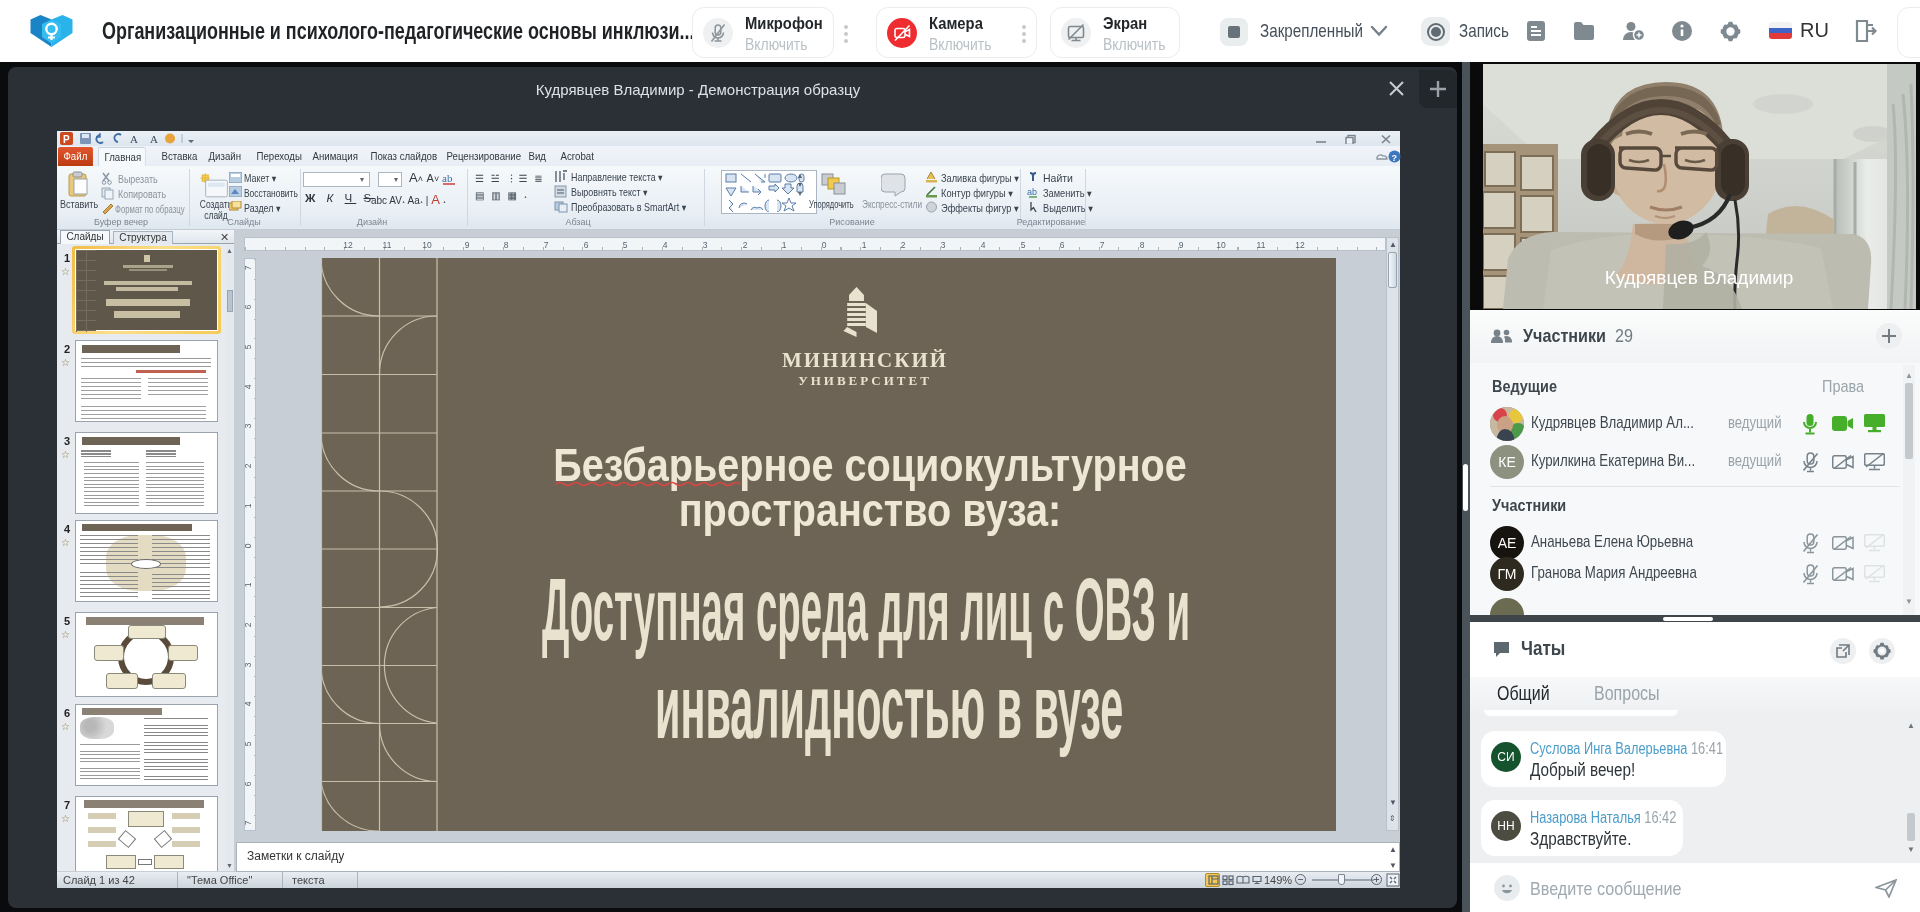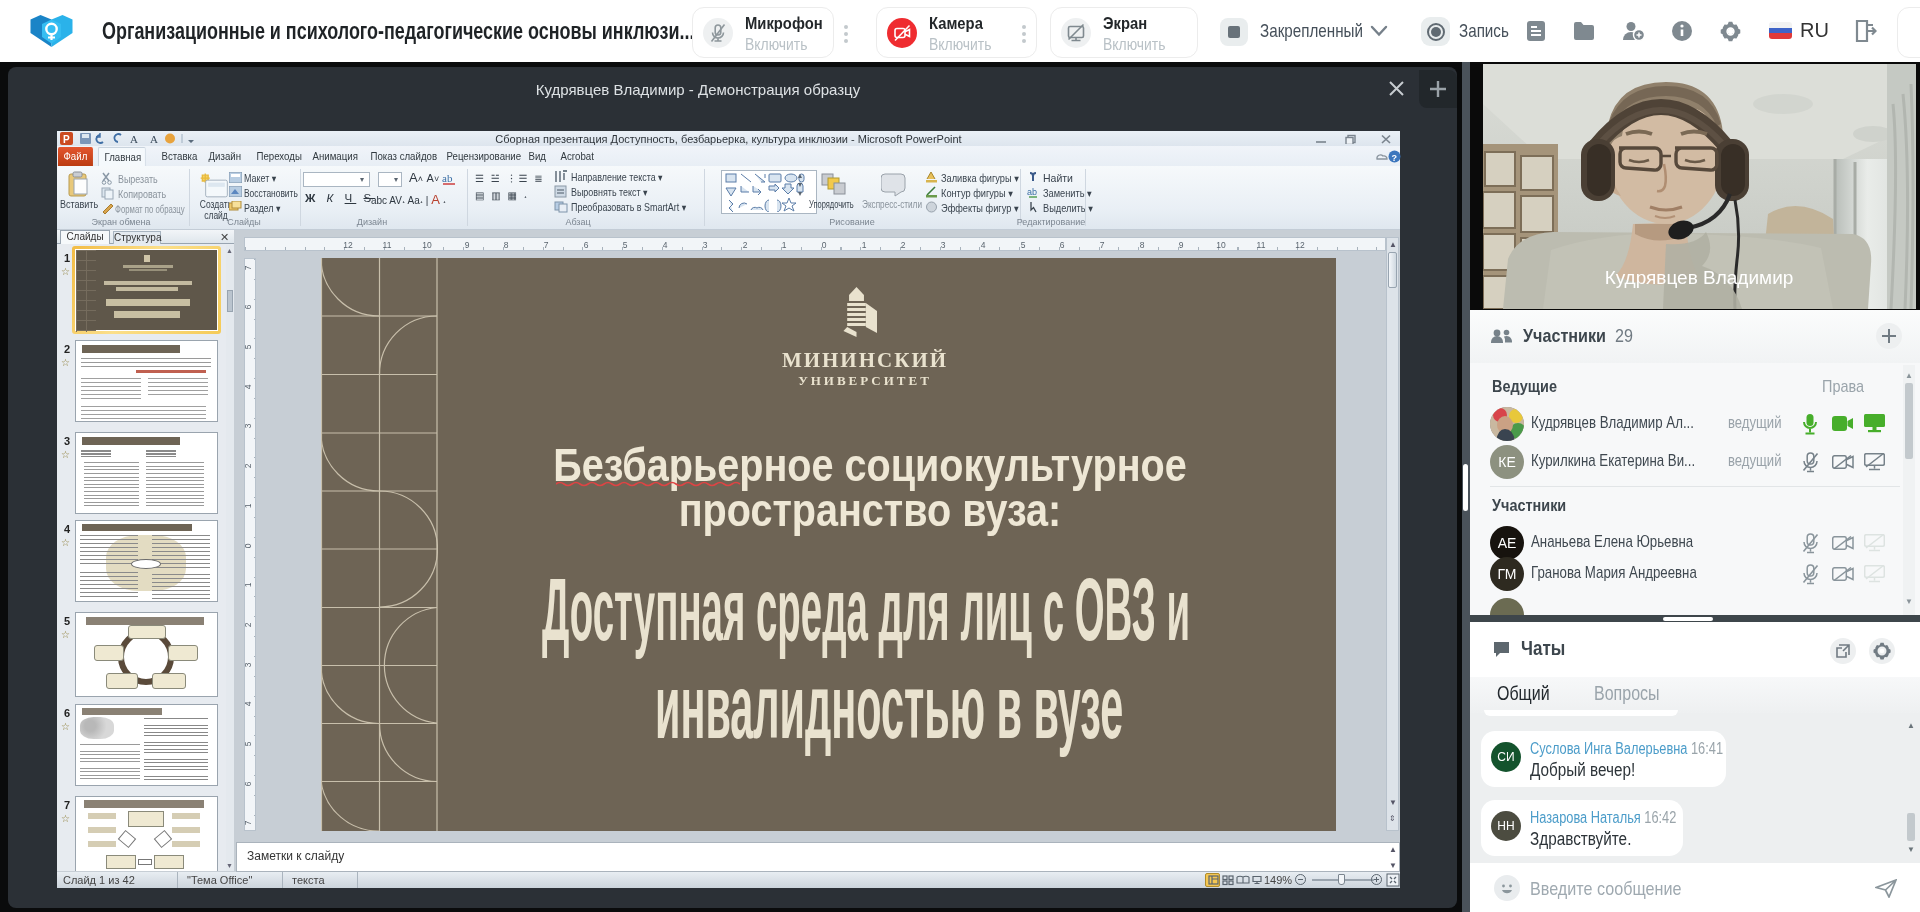--- a/index.html
+++ b/index.html
@@ -100,21 +100,21 @@
           </g>
         </svg></div>
     <div class="t1">Камера</div>
       <div class="t2">Включить</div>
     <div class="dots" style="left:145px">
         <i></i>
         <i></i>
         <i></i>
       </div>
   </div>
-  <div class="cbtn" style="left:1050px;width:148px">
+  <div class="cbtn" style="left:1050px;width:130px">
     <div class="circ"><svg width="30" height="30" viewBox="0 0 30 30">
           <g stroke="#7f898f" stroke-width="1.6" fill="none">
             <rect x="7.5" y="8.5" width="15" height="11" rx="1.5"></rect>
             <path d="M15 19.5 L15 22.5 M10.5 22.5 L19.5 22.5"></path>
             <path d="M22.5 6.5 L7.5 21.5"></path>
           </g>
         </svg></div>
     <div class="t1">Экран</div>
       <div class="t2">Включить</div>
   </div>
@@ -184,21 +184,20 @@
           <rect x="22" y="2" width="7" height="4" fill="#dde7f0"></rect>
         <path d="M40 3 a4 4 0 1 0 3 7" stroke="#3f6ea5" stroke-width="1.8" fill="none"></path>
           <path d="M40 1 L40 5 L36 5" stroke="#3f6ea5" stroke-width="1.4" fill="none"></path>
         <path d="M58 10 a4 4 0 1 1 3 -7" stroke="#3f6ea5" stroke-width="1.8" fill="none"></path>
         <text x="70" y="11" font-size="11" fill="#3a4a5a" font-family="Liberation Serif">A</text>
           <text x="90" y="11" font-size="11" fill="#3a4a5a" font-family="Liberation Serif">A</text>
         <circle cx="110" cy="6.5" r="5" fill="#e8a33d"></circle>
         <path d="M122 2 L122 11" stroke="#9fb0c0" stroke-width="1"></path>
         <path d="M128 5 L134 5 M131 7 L131 7 M128 8 L134 8 L131 11 Z" fill="#5a6b7c" stroke="none"></path>
       </svg>
-      <div class="abs" style="left:0;top:2px;width:100%;text-align:center;font-size:11px;color:#2f353b">Сборная презентация Доступность, безбарьерка, культура инклюзии  -  Microsoft PowerPoint</div>
       <svg class="abs" style="left:1255px;top:3px" width="85" height="10" viewBox="0 0 85 10">
           <path d="M4 8 L14 8" stroke="#7a848e" stroke-width="1.6"></path>
           <rect x="36" y="1.5" width="7" height="7" fill="none" stroke="#7a848e" stroke-width="1.4"></rect>
           <rect x="34" y="3.5" width="7" height="7" fill="#eef2f6" stroke="#7a848e" stroke-width="1.4"></rect>
           <path d="M70 1.5 L78 9 M78 1.5 L70 9" stroke="#7a848e" stroke-width="1.6"></path>
         </svg>
     </div>
     <div id="ppt-tabs">
       <div class="rtab" style="left:1px;background:linear-gradient(#e3552e,#bb3c12);color:#fff;border-radius:2px 2px 0 0">Файл</div>
       <div class="rtab" style="left:41px;background:#f5f9fc;border:1px solid #c9d3dd;border-bottom:none;border-radius:2px 2px 0 0;width:52px;text-align:center">Главная</div>
@@ -231,21 +230,21 @@
       <div class="abs" style="left:61px;top:7px;font-size:10.5px;color:#8a939c;transform:scaleX(.85);transform-origin:0 50%">Вырезать</div>
       <svg class="abs" style="left:44px;top:21px" width="14" height="13" viewBox="0 0 14 13">
           <rect x="1" y="1" width="8" height="9" fill="#dce6ef" stroke="#9aa8b6"></rect>
           <rect x="4" y="3" width="8" height="9" fill="#eef4f9" stroke="#9aa8b6"></rect>
         </svg>
       <div class="abs" style="left:61px;top:22px;font-size:10.5px;color:#8a939c;transform:scaleX(.85);transform-origin:0 50%">Копировать</div>
       <svg class="abs" style="left:44px;top:36px" width="14" height="13" viewBox="0 0 14 13">
           <path d="M2 10 L10 2 L12 4 L4 12 Z" fill="#d8a44e" stroke="#a87c2e"></path>
         </svg>
       <div class="abs" style="left:58px;top:37px;font-size:10.5px;color:#8a939c;transform:scaleX(.74);transform-origin:0 50%;white-space:nowrap">Формат по образцу</div>
-      <div class="grplabel" style="left:0px;width:128px">Экран обмена</div>
+      <div class="grplabel" style="left:0px;width:128px">Буфер вечер</div>
       <div class="gsep" style="left:132px"></div>
       <svg class="abs" style="left:142px;top:5px" width="30" height="30" viewBox="0 0 36 30">
           <path d="M4 2 L11 2 L11 9 L4 9 Z M7.5 0 L7.5 11 M2 5.5 L13 5.5" stroke="#e8b93e" stroke-width="1.6" fill="#f7d45e"></path>
           <rect x="8" y="8" width="26" height="20" rx="2" fill="#f4f8fb" stroke="#98a6b4"></rect>
           <rect x="11" y="11" width="20" height="5" fill="#dde7f0"></rect>
         </svg>
       <div class="abs" style="left:136px;top:33px;width:46px;text-align:center;font-size:10px;color:#3a444e;transform:scaleX(.85)">Создать<br>слайд</div>
       <svg class="abs" style="left:172px;top:6px" width="13" height="11" viewBox="0 0 13 11">
           <rect x="0" y="0" width="13" height="11" fill="#b8cde2" stroke="#7e94aa"></rect>
           <rect x="2" y="2" width="9" height="3" fill="#fff"></rect>
@@ -351,21 +350,21 @@
           <path d="M4 1 L4 9 L6.5 6.5 L9 11" fill="none" stroke="#3a444e" stroke-width="1.3"></path>
         </svg>
       <div class="abs" style="left:986px;top:36px;font-size:10.5px;color:#3a444e;transform:scaleX(.88);transform-origin:0 50%;white-space:nowrap">Выделить ▾</div>
       <div class="grplabel" style="left:930px;width:128px">Редактирование</div>
       <div class="gsep" style="left:1028px"></div>
     </div>
     <div id="workarea">
       <div id="slidepanel">
         <div class="abs" style="left:0;top:0;width:177px;height:14px;background:linear-gradient(#f2f5f8,#dfe6ec);border-bottom:1px solid #98a4b0">
           <div class="abs" style="left:3px;top:0px;width:50px;height:14px;background:#f6f9fb;border:1px solid #98a4b0;border-bottom:none;text-align:center;font-size:10px;color:#333">Слайды</div>
-          <div class="abs" style="left:56px;top:1px;width:48px;height:13px;background:#e4eaf0;border:1px solid #a8b4c0;border-bottom:none;text-align:center;font-size:10px;color:#333">Структура</div>
+          <div class="abs" style="left:56px;top:1px;width:60px;height:13px;background:#e4eaf0;border:1px solid #a8b4c0;border-bottom:none;text-align:center;font-size:10px;color:#333">Структура</div>
           <div class="abs" style="left:163px;top:1px;font-size:11px;color:#444">✕</div>
         </div>
         <div id="thumbs">
           <div class="thumbnum" style="left:7px;top:22px">1</div>
             <div class="star" style="left:4px;top:36px">☆</div>
           <div class="abs" style="left:15px;top:16px;width:149px;height:88px;background:linear-gradient(120deg,#f2bc45,#fbdf8a 45%,#f5cb58);border-radius:3px"></div>
           <div class="thumb" style="top:19px;height:82px;background:#5f574a;border-color:#fff">
             <div class="abs" style="left:0;top:0;width:20px;height:82px;background-image:linear-gradient(#756c5d 1px,transparent 1px),linear-gradient(90deg,#756c5d 1px,transparent 1px);background-size:10px 10px"></div>
             <div class="abs" style="left:68px;top:5px;width:6px;height:7px;background:#cfc5a8"></div>
             <div class="abs" style="left:47px;top:15px;width:50px;height:2.5px;background:#aaa289"></div>

